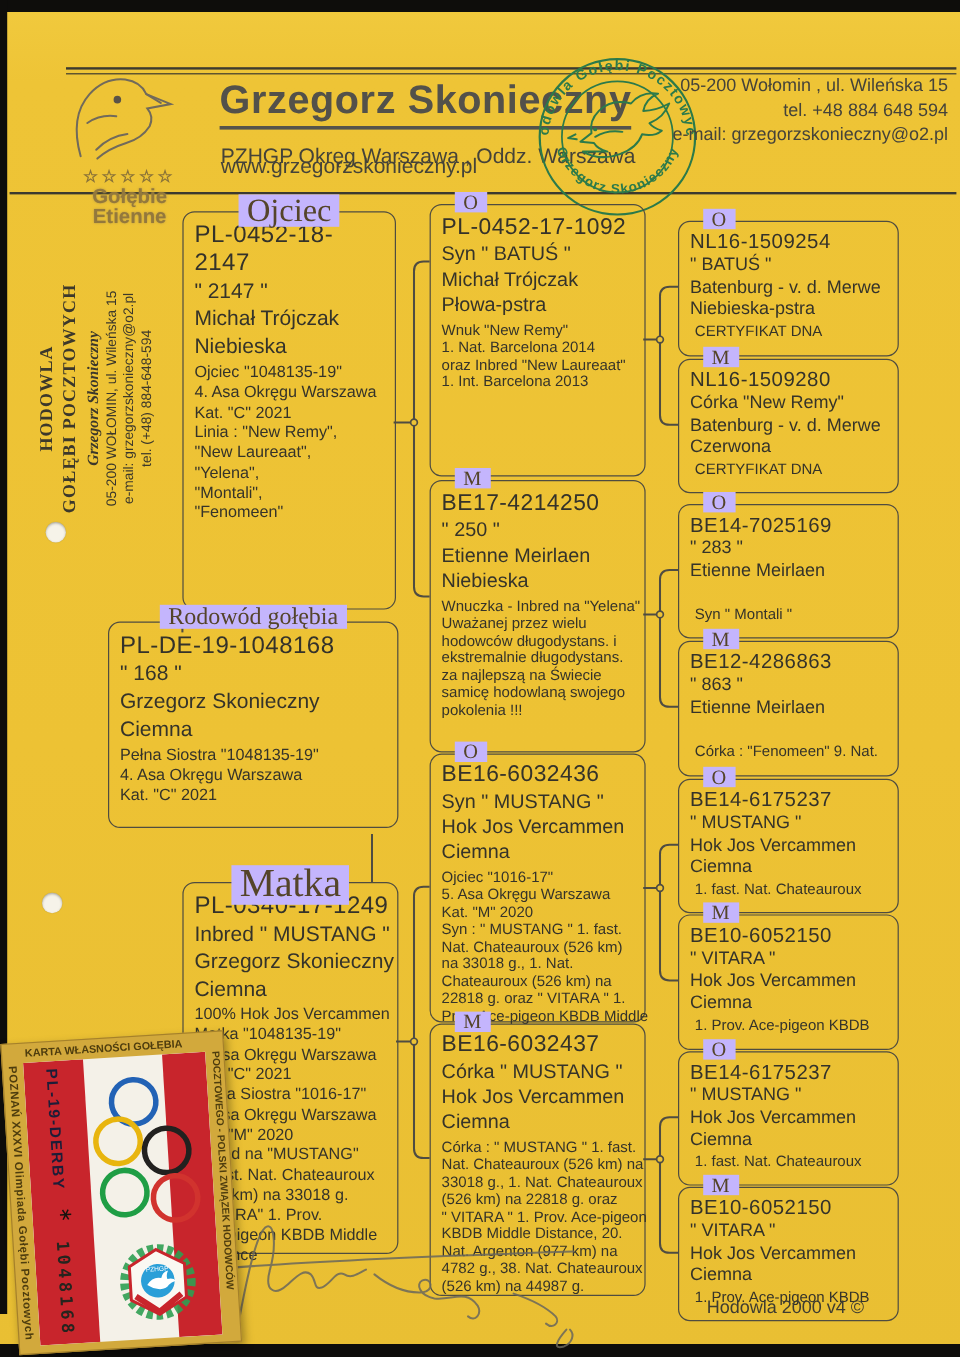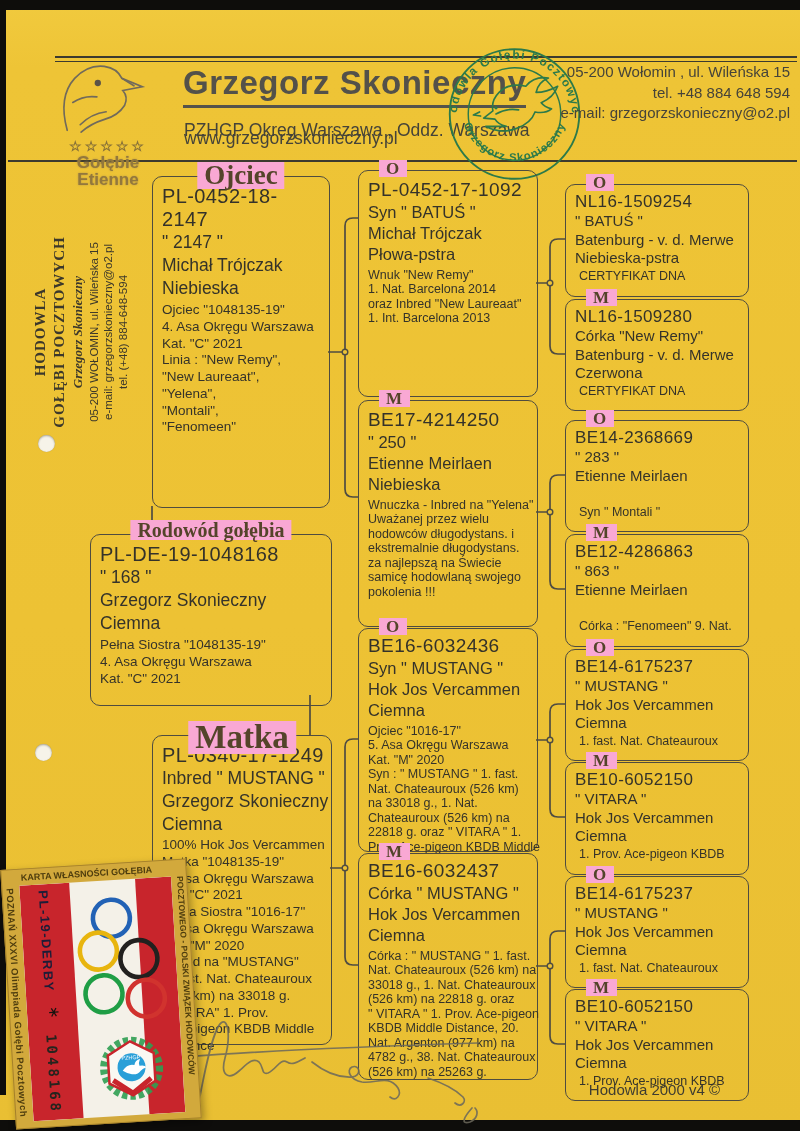--- a/index.html
+++ b/index.html
@@ -38,22 +38,22 @@
     transform:rotate(-90deg);text-align:center;color:#3c382b;}
   #side-block .s1{font-family:"Liberation Serif",serif;font-weight:bold;font-size:15px;letter-spacing:1px;line-height:1.25;}
   #side-block .s2{font-family:"Liberation Serif",serif;font-style:italic;font-weight:bold;font-size:13px;margin:1px 0;}
   #side-block .s3{font-size:11.5px;line-height:1.3;}
 
   .hole{position:absolute;width:17px;height:17px;border-radius:50%;background:#f6f3e9;
     box-shadow:inset 0 1px 2px rgba(0,0,0,.3), 0 0 1px rgba(0,0,0,.2);z-index:3;}
 
   
   .pbox{position:absolute;border:1.7px solid #4f4c40;border-radius:10px;z-index:2;color:#35332a;}
-  .legend{position:absolute;top:-15px;background:#f9a8d4;padding:0 7px;
-    font-family:"Liberation Serif",serif;font-weight:bold;color:#54442a;line-height:1;z-index:3;white-space:nowrap;}
+  .legend{position:absolute;top:-15px;background:#c4b5fd;padding:0 7px;
+    font-family:"Liberation Serif",serif;font-weight:normal;color:#54442a;line-height:1;z-index:3;white-space:nowrap;}
   .lg-title{left:50%;transform:translateX(-50%);}
   .lg-om{left:20px;top:-11px;font-size:17px;letter-spacing:1px;}
   .pbox .inner{padding:8px 6px 0 9px;}
   .ring{letter-spacing:.4px;color:#34322a;}
   .lines div{white-space:nowrap;}
   .lines div:empty::after{content:"\00a0";}
   .col1 .ring{font-size:20px;line-height:1.15;}
   .col1 .big div{font-size:17.5px;line-height:1.3;}
   .col1 .small{margin-top:3px;}
   .col1 .small div{font-size:13.5px;line-height:1.24;}
@@ -198,21 +198,21 @@
         <div>Kat. "C" 2021</div>
         <div>Linia : "New Remy",</div>
         <div>"New Laureaat",</div>
         <div>"Yelena",</div>
         <div>"Montali",</div>
         <div>"Fenomeen"</div>
       </div>
   </div>
 </div>
 
-<div class="pbox col1" style="left:90px;top:534px;width:240px;height:170px">
+<div class="pbox col1" style="left:90px;top:518px;width:240px;height:170px">
   <div class="legend lg-title" style="font-size:20px">Rodowód gołębia</div>
   <div class="inner">
     <div class="ring">PL-DE-19-1048168</div>
     <div class="big lines" style="--n:0">
         <div>" 168 "</div>
         <div>Grzegorz Skonieczny</div>
         <div>Ciemna</div>
       </div>
     <div class="small lines">
         <div>Pełna Siostra "1048135-19"</div>
@@ -322,21 +322,21 @@
       </div>
     <div class="small lines">
         <div>Córka : " MUSTANG " 1. fast.</div>
         <div>Nat. Chateauroux (526 km) na</div>
         <div>33018 g., 1. Nat. Chateauroux</div>
         <div>(526 km) na 22818 g. oraz</div>
         <div>" VITARA " 1. Prov. Ace-pigeon</div>
         <div>KBDB Middle Distance, 20.</div>
         <div>Nat. Argenton (977 km) na</div>
         <div>4782 g., 38. Nat. Chateauroux</div>
-        <div>(526 km) na 25263 g.</div>
+        <div>(526 km) na 44987 g.</div>
       </div>
   </div>
 </div>
 
 <div class="pbox col3" style="left:565px;top:184px;width:182px;height:111px">
   <div class="legend lg-om">O</div>
   <div class="inner" style="padding-top:7px">
     <div class="ring">NL16-1509254</div>
     <div class="big lines">
         <div>" BATUŚ "</div>
@@ -360,21 +360,21 @@
       </div>
     <div class="small lines">
         <div>CERTYFIKAT DNA</div>
       </div>
   </div>
 </div>
 
 <div class="pbox col3" style="left:565px;top:420px;width:182px;height:110px">
   <div class="legend lg-om">O</div>
   <div class="inner" style="padding-top:7px">
-    <div class="ring">BE14-2368669</div>
+    <div class="ring">BE14-7025169</div>
     <div class="big lines">
         <div>" 283 "</div>
         <div>Etienne Meirlaen</div>
         <div></div>
       </div>
     <div class="small lines">
         <div>Syn " Montali "</div>
       </div>
   </div>
 </div>

